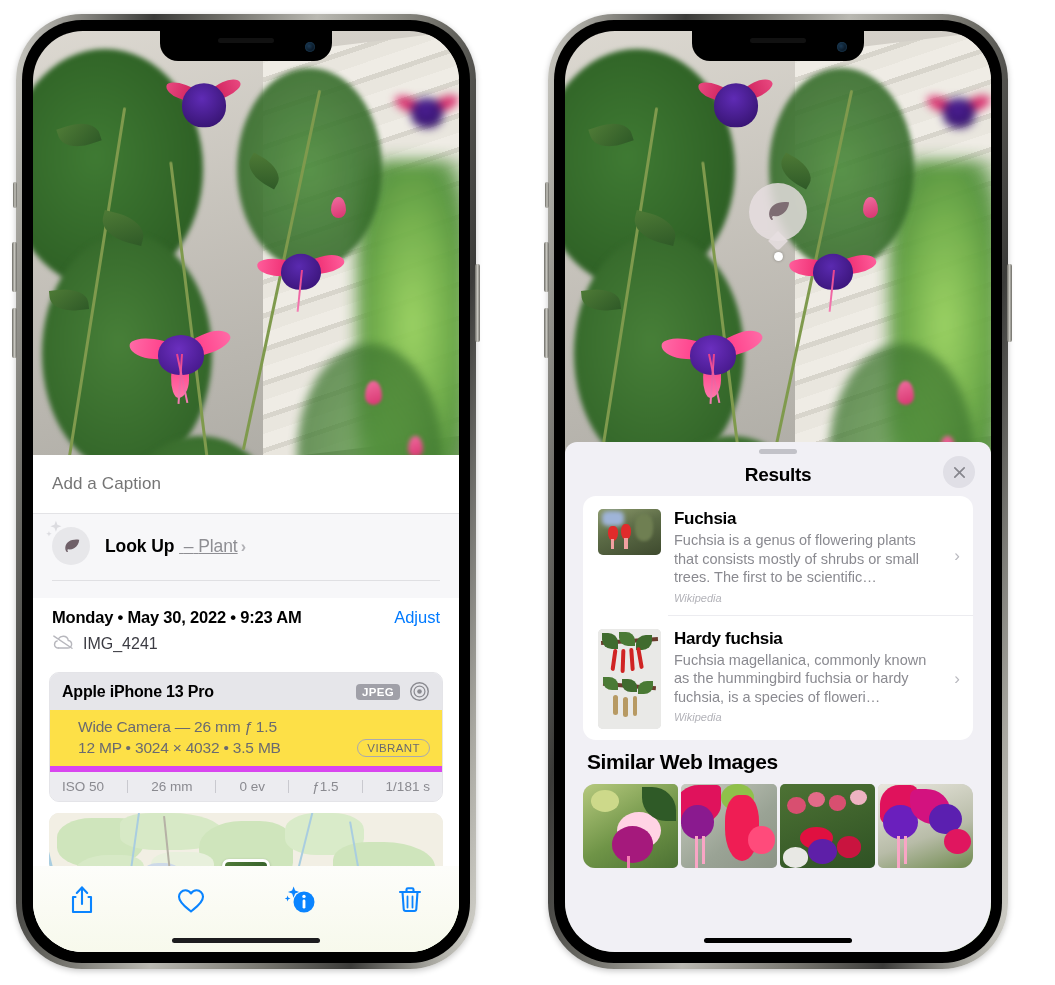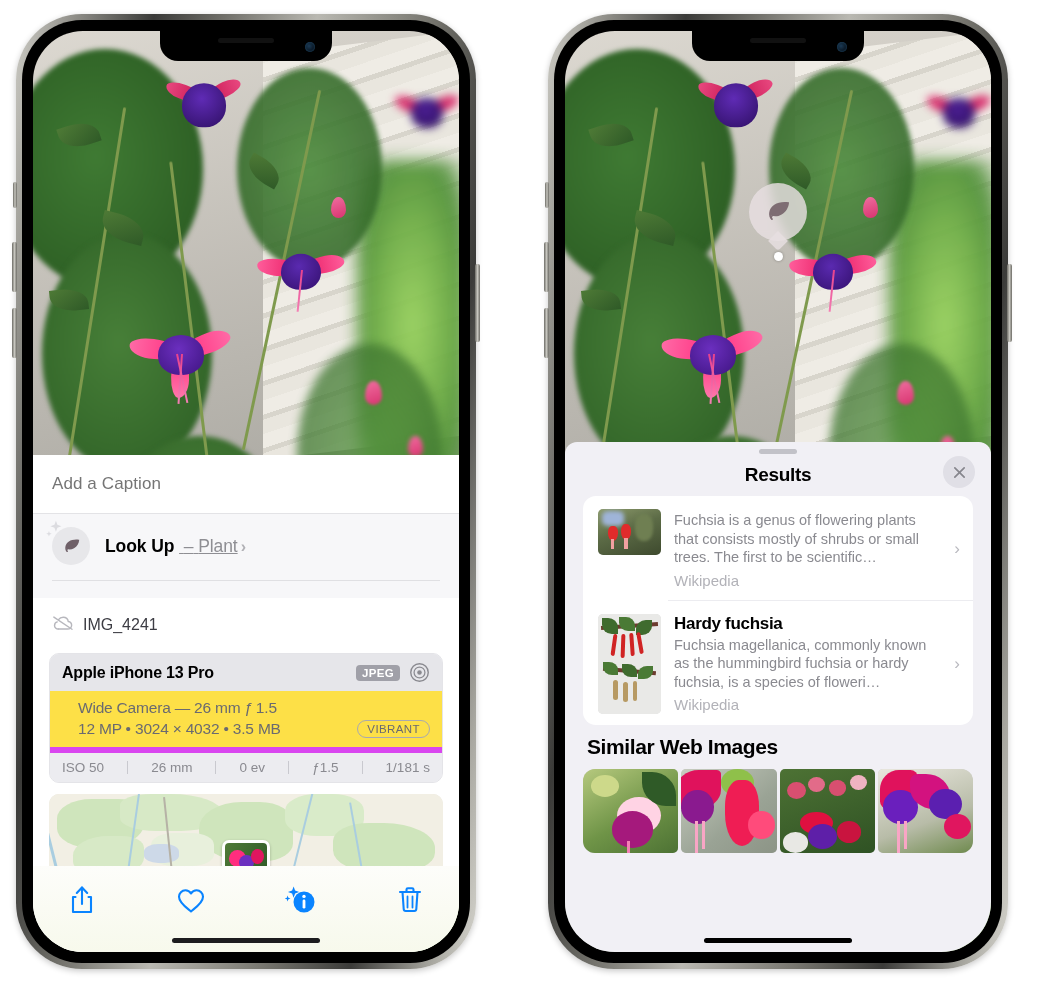--- a/index.html
+++ b/index.html
@@ -225,21 +225,21 @@
   .sec-title { font-size:21px; font-weight:700; color:#000; letter-spacing:-.4px; }
   .show-more { font-size:15px; color:#7c7c84; }
   .card-group {
     margin:0 18px; background:#fff; border-radius:13px; overflow:hidden;
   }
   .kcard { display:flex; align-items:flex-start; gap:13px; padding:13px 13px 11px 15px; }
   .kthumb { flex:0 0 auto; border-radius:5px; overflow:hidden; position:relative; background:#ddd; }
   .kbody { flex:1 1 auto; min-width:0; }
   .ktitle { font-size:17px; font-weight:700; color:#000; letter-spacing:-.3px; }
   .kdesc { font-size:14.5px; color:#8a8a90; line-height:1.28; margin-top:2px; }
-  .ksrc { font-size:15px; color:#b2b2b8; margin-top:5px; }
+  .ksrc { font-size:11px; color:#b2b2b8; margin-top:5px;font-style:italic; }
   .kchev { align-self:center; color:#b9b9bf; font-size:17px; padding-left:4px;}
   .card-div { height:1px; background:#ececf0; margin-left:85px; }
   .simg-row { display:flex; gap:3px; padding:0 18px; margin-top:4px; }
   .simg {
     flex:1 1 0; height:84px; border-radius:5px; overflow:hidden; position:relative;
     background:#ccc;
   }
   .simg:first-child { border-radius:12px 5px 5px 12px; }
   .simg:last-child  { border-radius:5px 12px 12px 5px; }
 
@@ -389,20 +389,24 @@
               </div>
               <div class="lookup-text">
                 <span>Look Up</span>
                 <span class="sub">&nbsp;<span>–</span>&nbsp;<span>Plant</span></span><span class="chev-sm">›</span>
               </div>
             </div>
             <div class="lookup-under"></div>
           </div>
 
           <div class="meta-block">
+            <div class="meta-line1">
+              <span class="meta-date">Monday • May 30, 2022 • 9:23 AM</span>
+              <span class="adjust">Adjust</span>
+            </div>
             <div class="meta-line2">
               <span>
                 <svg width="22" height="16" viewBox="0 0 26 18" aria-hidden="true">
                   <path d="M7.4 16.2h11.1c2.6 0 4.7-2 4.7-4.5 0-2.3-1.7-4.2-4-4.5C18.8 4.3 16.3 2.2 13.2 2.2c-2.3 0-4.3 1.1-5.5 2.9" fill="none" stroke="#b7b7bd" stroke-width="1.7" stroke-linecap="round"></path>
                   <path d="M7.4 16.2C4.9 16.2 3 14.3 3 11.9c0-2 1.4-3.7 3.2-4.2" fill="none" stroke="#b7b7bd" stroke-width="1.7" stroke-linecap="round"></path>
                   <line x1="2.2" y1="2" x2="23.6" y2="16.4" stroke="#b7b7bd" stroke-width="1.7" stroke-linecap="round"></line>
                 </svg>
               </span>
               <span class="fname">IMG_4241</span>
             </div>
@@ -623,20 +627,21 @@
               <div class="kthumb" style="width:63px;height:46px;">
                 <div style="position:absolute;inset:0;background:linear-gradient(160deg,#8c9a6b,#5c6b46 45%,#3e4a2e);"></div>
                 <div style="position:absolute;left:6%;top:4%;width:36%;height:34%;background:#9fb4d8;border-radius:30%;filter:blur(2px);"></div>
                 <div style="position:absolute;left:16%;top:36%;width:16%;height:34%;background:#e02b2b;border-radius:40% 40% 50% 50%;"></div>
                 <div style="position:absolute;left:36%;top:32%;width:16%;height:36%;background:#e02b2b;border-radius:40% 40% 50% 50%;"></div>
                 <div style="position:absolute;left:20%;top:66%;width:6%;height:22%;background:#f2a0a0;"></div>
                 <div style="position:absolute;left:41%;top:64%;width:6%;height:22%;background:#f2a0a0;"></div>
                 <div style="position:absolute;left:58%;top:10%;width:30%;height:60%;background:#6f7f52;border-radius:40%;filter:blur(1.5px);"></div>
               </div>
               <div class="kbody">
+                <div class="ktitle">Fuchsia</div>
                 <div class="kdesc">Fuchsia is a genus of flowering plants that consists mostly of shrubs or small trees. The first to be scientific…</div>
                 <div class="ksrc">Wikipedia</div>
               </div>
               <span class="kchev">›</span>
             </div>
             <div class="card-div"></div>
             <div class="kcard">
               <div class="kthumb" style="width:63px;height:100px;">
                 <div style="position:absolute;inset:0;background:#e9e9e7;"></div>
                 <div style="position:absolute;left:4%;top:10%;width:90%;height:4%;background:#6b3b2e;transform:rotate(-4deg);"></div>

